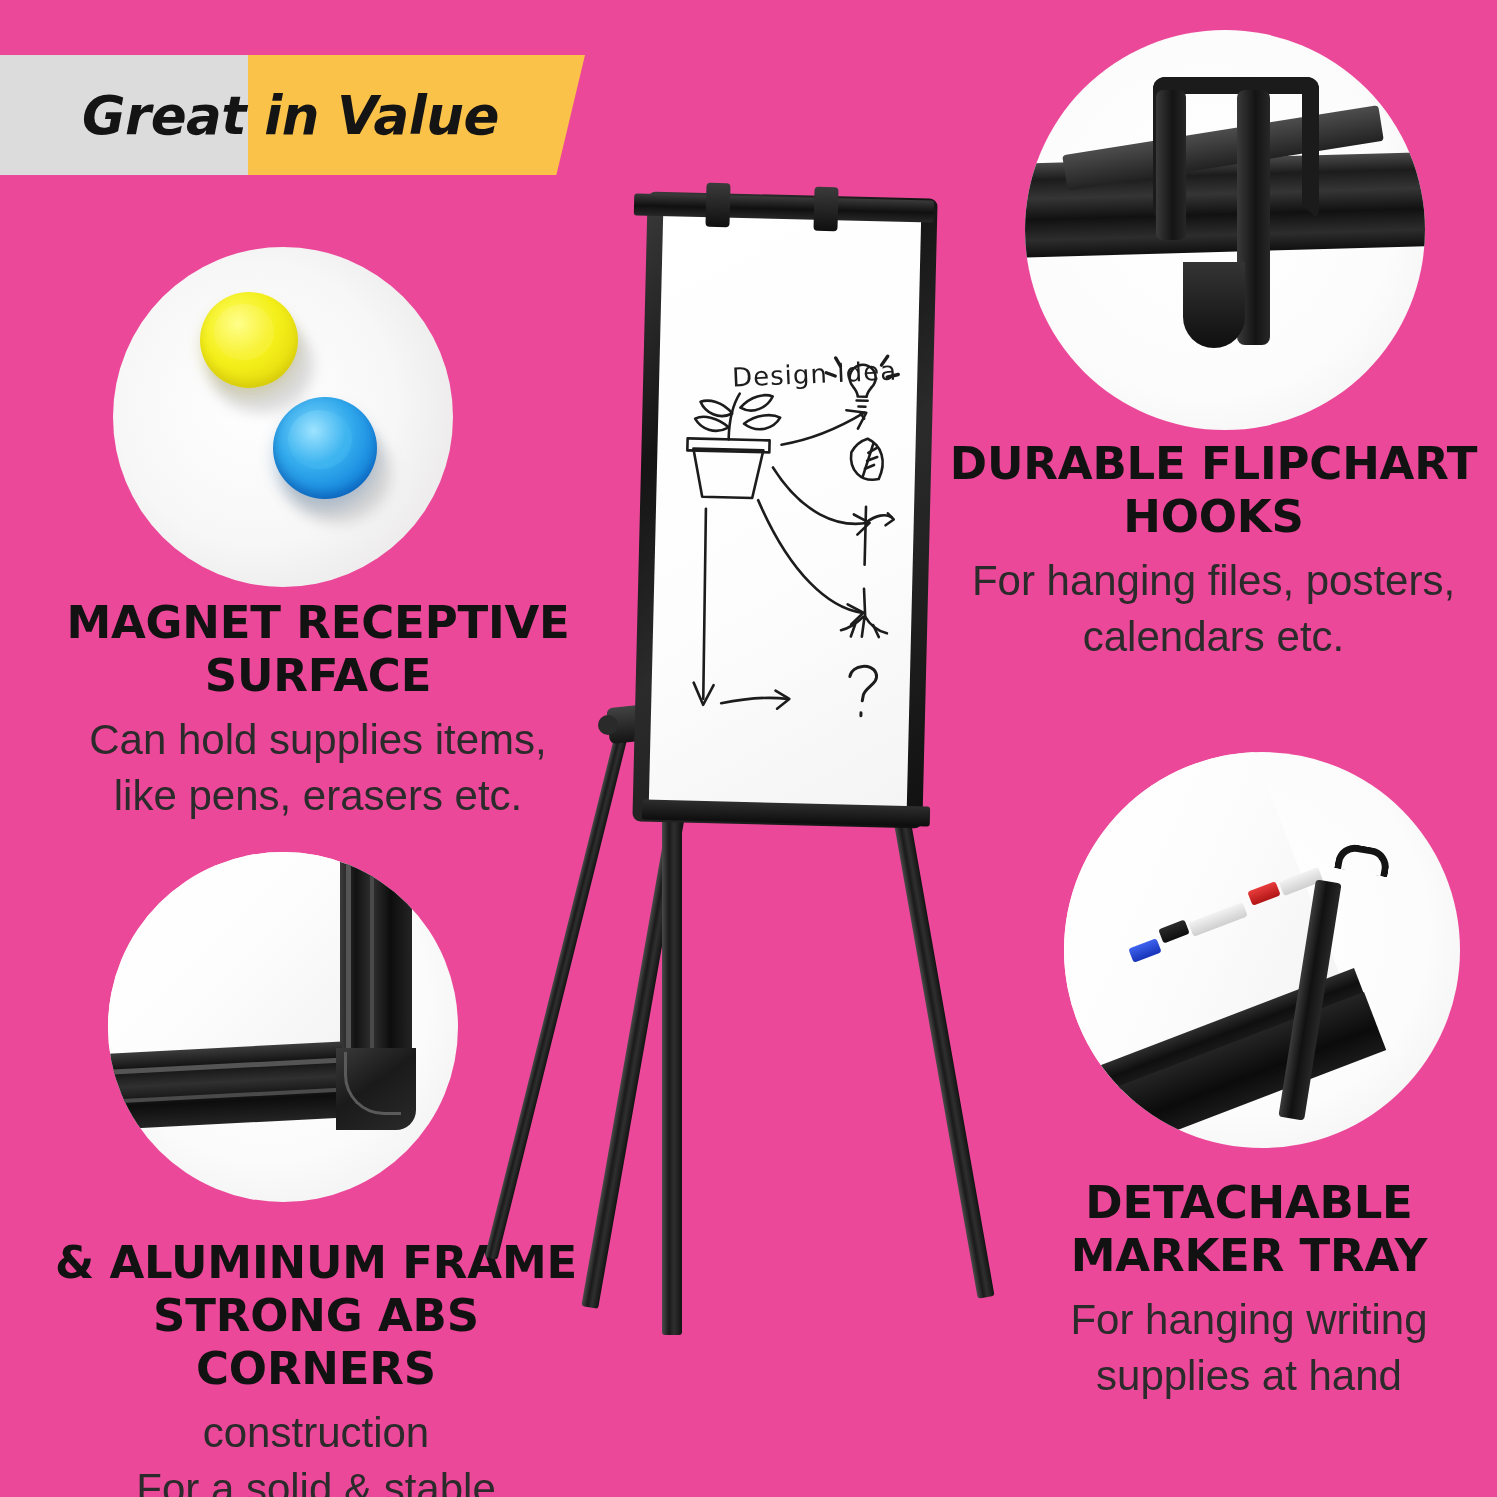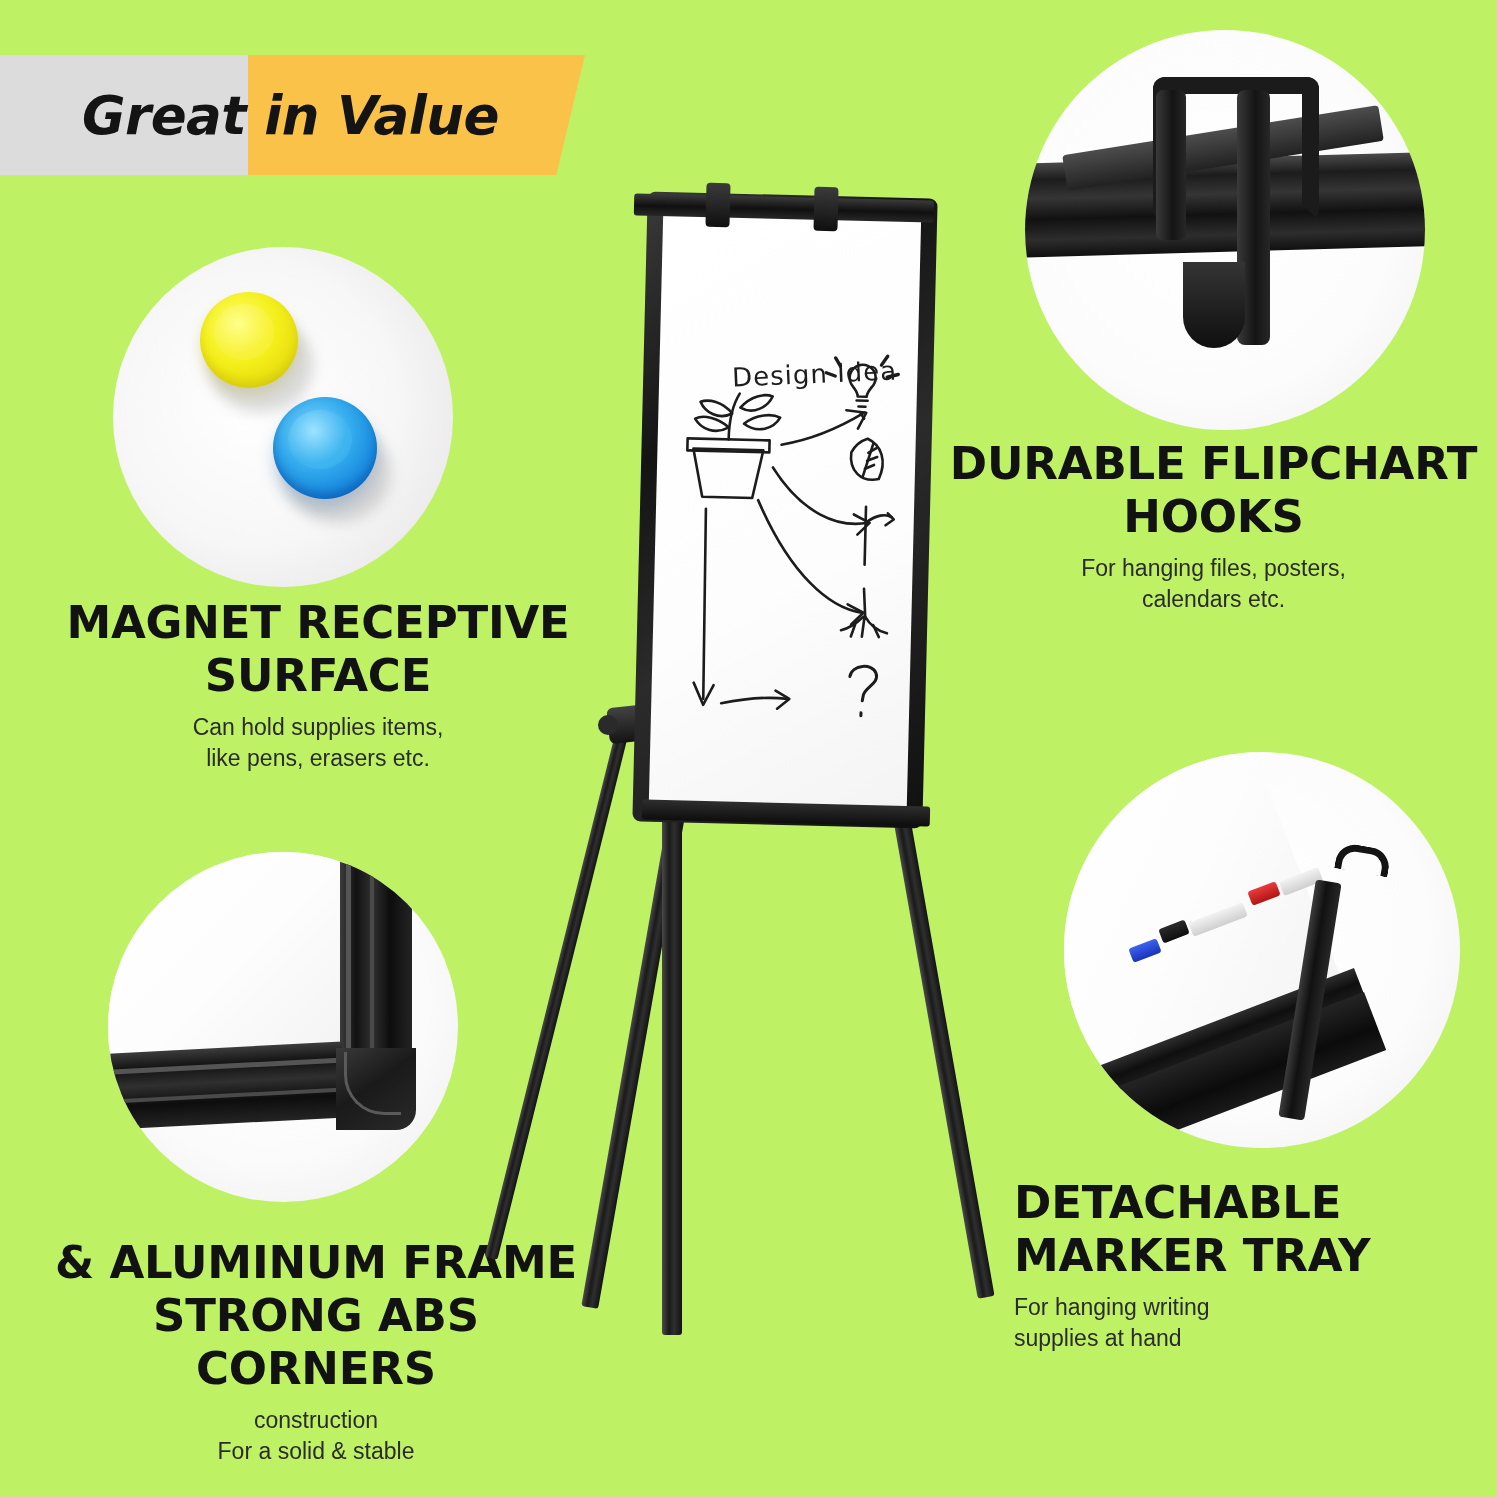--- a/index.html
+++ b/index.html
@@ -4,21 +4,21 @@
 <style>
   html, body {
     margin: 0;
     padding: 0;
     background: #ffffff;
   }
   #page {
     position: relative;
     width: 1497px;
     height: 1497px;
-    background: #bef264;
+    background: #ec4899;
     overflow: hidden;
     font-family: "Liberation Sans", sans-serif;
     color: #1a1a1a;
   }
 
   
   .banner {
     position: absolute;
     left: 0px;
     top: 55px;
@@ -61,31 +61,31 @@
   .callout .title {
     font-weight: 700;
     font-size: 45px;
     line-height: 1.18;
     letter-spacing: -0.2px;
     color: #121212;
     font-family: "DejaVu Sans", sans-serif;
   }
   .callout .desc {
     font-weight: 400;
-    font-size: 23px;
+    font-size: 42px;
     line-height: 1.32;
     color: #2b2b2b;
     margin-top: 10px;
     font-family: "Liberation Sans", sans-serif;
   }
 
   #callout-magnet       { left: 8px;   top: 596px;  width: 620px; text-align: center; }
   #callout-hooks        { left: 930px; top: 437px;  width: 567px; text-align: center; }
   #callout-corners      { left: 36px;  top: 1236px; width: 560px; text-align: center; }
-  #callout-tray         { left: 1014px;top: 1176px; width: 470px; }
+  #callout-tray         { left: 1014px;top: 1176px; width: 470px; text-align: center; }
 
   
   .detail-circle {
     position: absolute;
     border-radius: 50%;
     overflow: hidden;
     background: #ffffff;
   }
 
   

